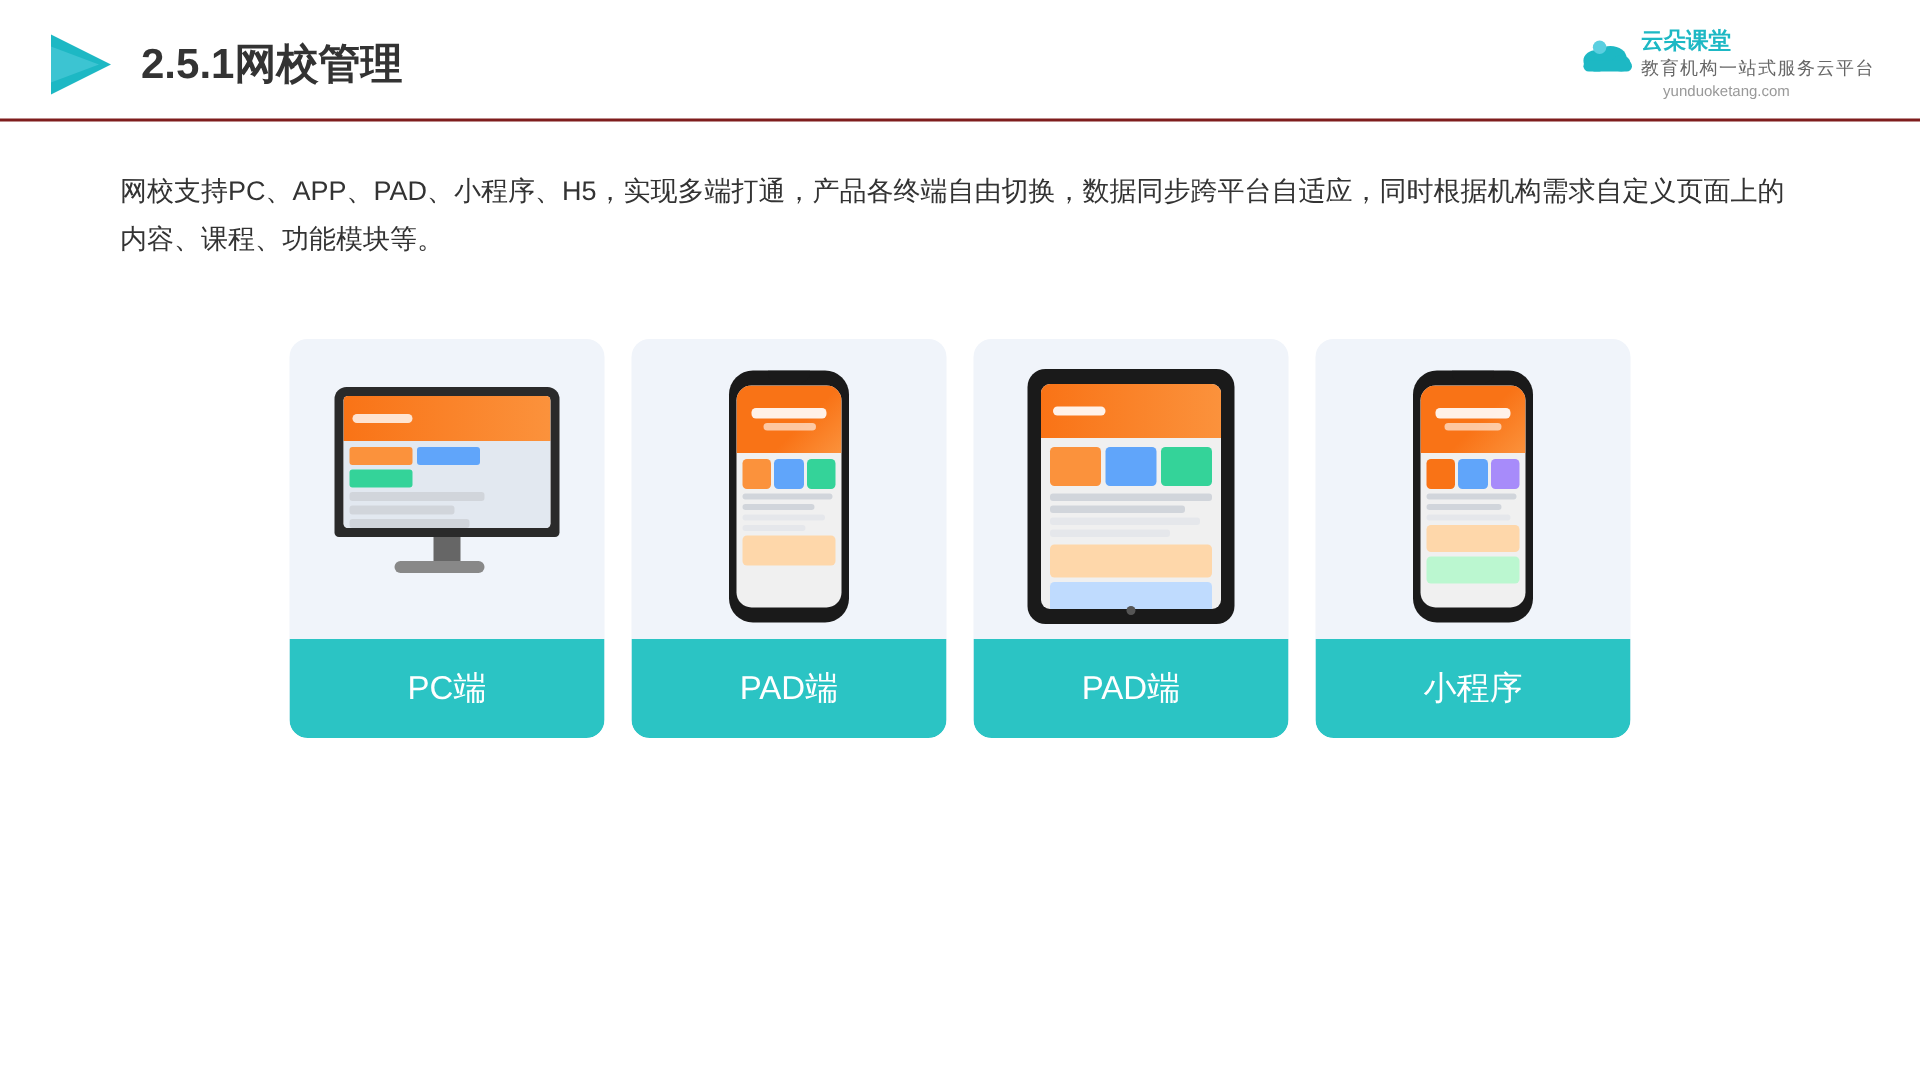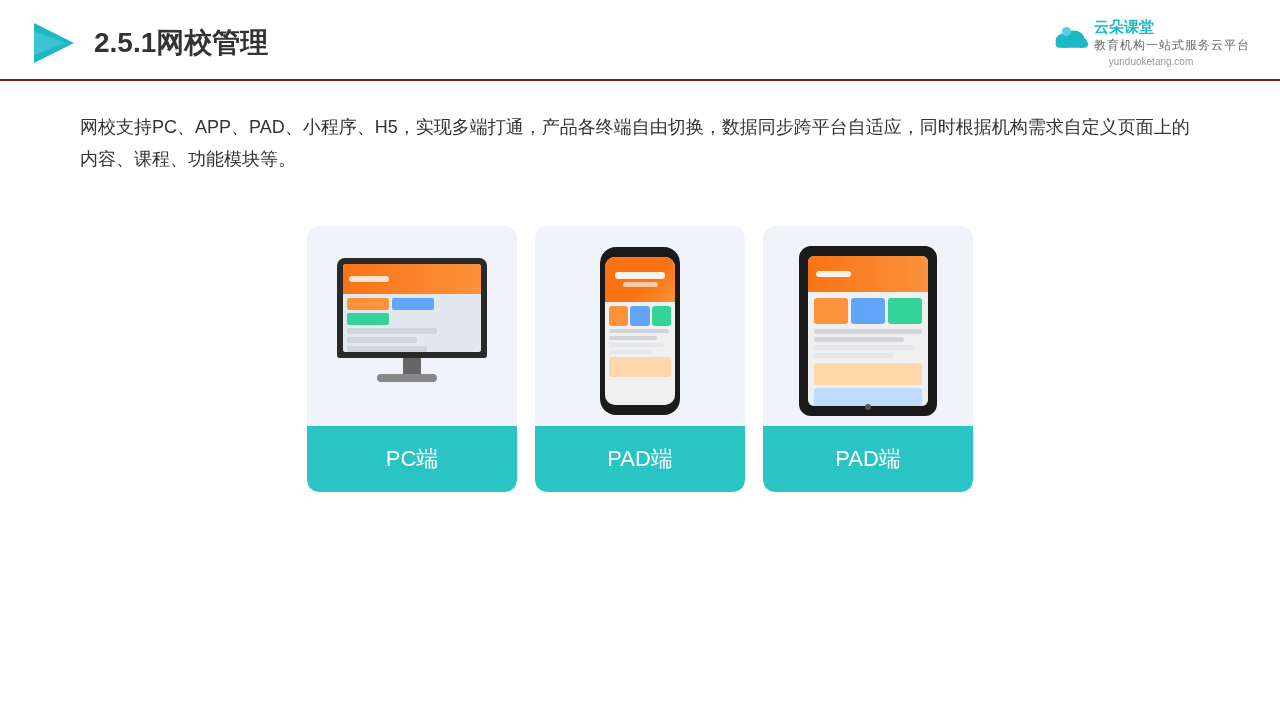--- a/index.html
+++ b/index.html
@@ -228,15 +228,43 @@
               <div style="width:108px;height:22px;background:#bfdbfe;border-radius:3px;"></div>
             </div>
           </div>
           <div style="width:6px;height:6px;background:#555;border-radius:50%;position:absolute;bottom:6px;left:66px;"></div>
         </div>
       </div>
     </div>
     <div class="device-label">PAD端</div>
   </div>
 
+  <div class="device-card">
+    <div class="device-image-area">
+      <div style="position:relative;width:80px;height:168px;">
+        <div style="width:80px;height:168px;background:#1a1a1a;border-radius:16px;position:relative;overflow:hidden;display:flex;flex-direction:column;align-items:center;">
+          <div style="width:28px;height:8px;background:#1a1a1a;border-radius:0 0 6px 6px;position:absolute;top:0;left:26px;z-index:3;"></div>
+          <div style="width:70px;height:148px;background:#f0f0f0;border-radius:10px;margin-top:10px;overflow:hidden;">
+            <div style="height:45px;background:linear-gradient(135deg,#f97316 55%,#fb923c);display:flex;align-items:center;justify-content:center;flex-direction:column;padding:4px;">
+              <div style="width:50px;height:7px;background:rgba(255,255,255,0.9);border-radius:3px;margin-bottom:3px;"></div>
+              <div style="width:38px;height:5px;background:rgba(255,255,255,0.6);border-radius:3px;"></div>
+            </div>
+            <div style="padding:4px;display:flex;flex-direction:column;gap:3px;">
+              <div style="display:flex;gap:2px;">
+                <div style="width:20px;height:20px;background:#f97316;border-radius:3px;"></div>
+                <div style="width:20px;height:20px;background:#60a5fa;border-radius:3px;"></div>
+                <div style="width:20px;height:20px;background:#a78bfa;border-radius:3px;"></div>
+              </div>
+              <div style="height:4px;background:#d1d5db;border-radius:2px;width:60px;"></div>
+              <div style="height:4px;background:#d1d5db;border-radius:2px;width:50px;"></div>
+              <div style="height:4px;background:#e5e7eb;border-radius:2px;width:56px;"></div>
+              <div style="height:18px;background:#fed7aa;border-radius:3px;"></div>
+              <div style="height:18px;background:#bbf7d0;border-radius:3px;"></div>
+            </div>
+          </div>
+        </div>
+      </div>
+    </div>
+    <div class="device-label">小程序</div>
+  </div>
 
 
 </div>
 
 </body></html>

